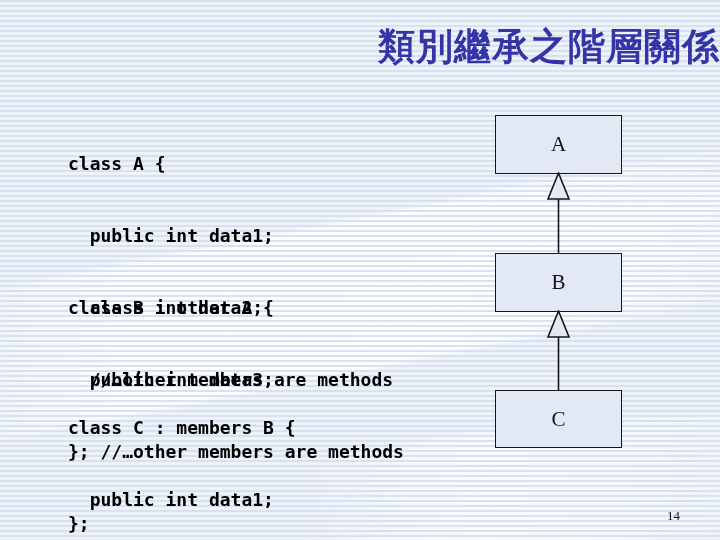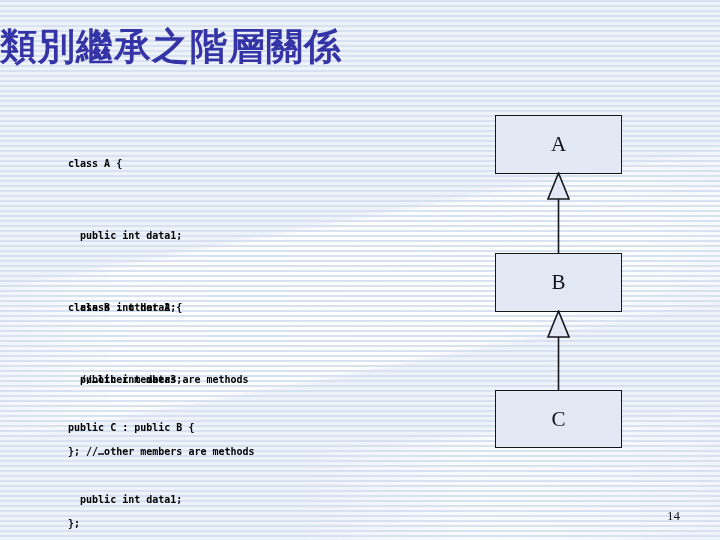--- a/index.html
+++ b/index.html
@@ -84,36 +84,36 @@
     inset: 0;
     z-index: 2;
   }
 
   
   #title {
     position: absolute;
     left: 0;
     top: 26px;
     width: 720px;
-    text-align: left;
+    text-align: right;
     font-family: "DejaVu Sans", "Liberation Sans", sans-serif;
     font-size: 37px;
     font-weight: bold;
     color: #3434a6;
     letter-spacing: 1px;
     line-height: 1.15;
     white-space: nowrap;
   }
 
   
   .code-block {
     position: absolute;
     left: 68px;
     font-family: "DejaVu Sans Mono", "Liberation Mono", monospace;
-    font-size: 10px;
+    font-size: 18px;
     font-weight: bold;
     color: #000000;
     line-height: 24px;
     white-space: pre;
   }
   #code-a { top: 104px; }
   #code-b { top: 248px; }
   #code-c { top: 368px; }
   .code-line { white-space: pre; }
 
@@ -182,21 +182,21 @@
     </div>
 
     <div class="code-block" id="code-b">
       <div class="code-line">class B : other A {</div>
       <div class="code-line">  public int data3;</div>
       <div class="code-line">   //…other members are methods</div>
       <div class="code-line">};</div>
     </div>
 
     <div class="code-block" id="code-c">
-      <div class="code-line">public C : public B {</div>
+      <div class="code-line">class C : members B {</div>
       <div class="code-line">  public int data1;</div>
       
       
       
     </div>
 
     <div id="uml">
 
       <div class="uml-box" id="box-a">
         <span>A</span>

